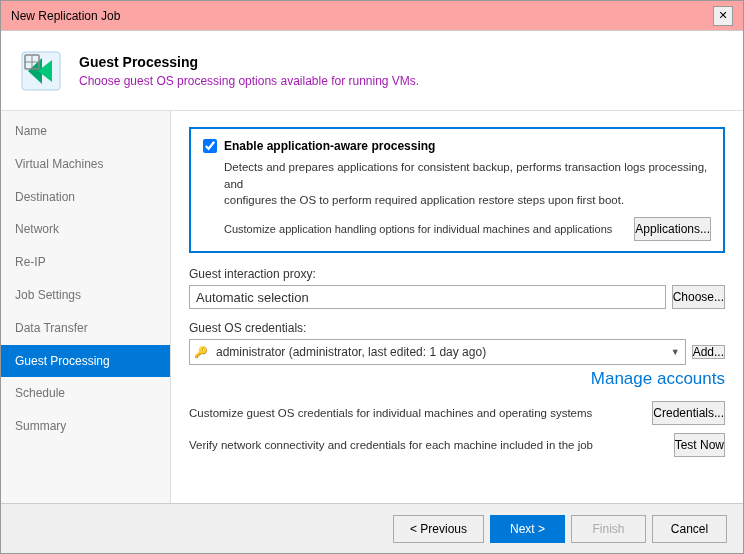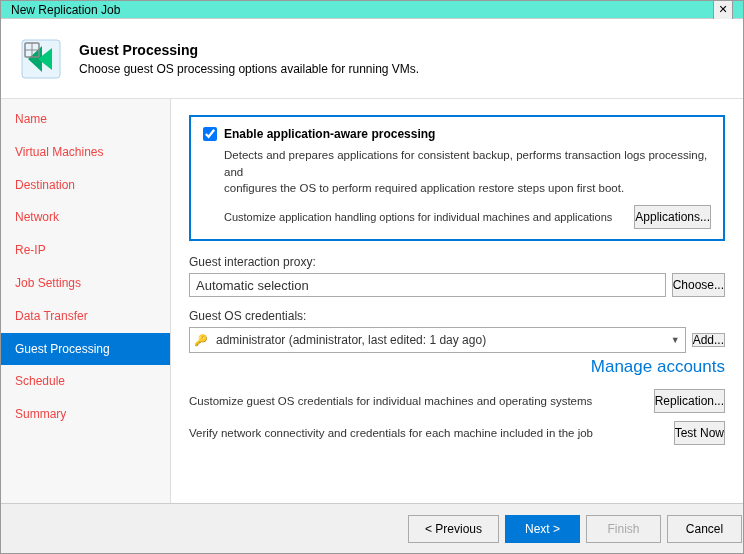--- a/index.html
+++ b/index.html
@@ -17,27 +17,27 @@
     .window {
       width: 744px;
       height: 554px;
       background: #ffffff;
       border: 1px solid #999;
       display: flex;
       flex-direction: column;
       box-shadow: 2px 2px 8px rgba(0,0,0,0.3);
     }
     .title-bar {
-      background: #5eead4;
+      background: #fca5a5;
       border-bottom: 1px solid #ccc;
       padding: 6px 10px;
       display: flex;
       justify-content: space-between;
       align-items: center;
-      height: 18px;
+      height: 30px;
     }
     .title-bar-text {
       font-size: 12px;
       font-weight: normal;
       color: #000;
     }
     .title-bar-close {
       width: 20px;
       height: 20px;
       border: 1px solid #999;
@@ -70,38 +70,38 @@
       height: 42px;
     }
     .header-text h2 {
       font-size: 14px;
       font-weight: bold;
       color: #000;
       margin-bottom: 4px;
     }
     .header-text p {
       font-size: 12px;
-      color: #000000;
+      color: #a21caf;
     }
     .main-content {
       display: flex;
       flex: 1;
       overflow: hidden;
     }
     .sidebar {
       width: 170px;
       background: #f7f7f7;
       border-right: 1px solid #ddd;
       padding-top: 4px;
       flex-shrink: 0;
     }
     .sidebar-item {
       padding: 8px 14px;
       font-size: 12px;
-      color: #ef4444;
+      color: #737373;
       cursor: pointer;
       line-height: 1.4;
     }
     .sidebar-item.active {
       background: #0078d7;
       color: #fff;
     }
     .content-area {
       flex: 1;
       padding: 16px 18px;
@@ -200,21 +200,21 @@
       justify-content: space-between;
       margin-bottom: 8px;
     }
     .credentials-label {
       font-size: 11.5px;
       color: #333;
       flex: 1;
     }
     .footer {
       border-top: 1px solid #ccc;
-      padding: 10px 1px;
+      padding: 10px 16px;
       display: flex;
       justify-content: flex-end;
       align-items: center;
       gap: 6px;
       background: #f0f0f0;
       height: 50px;
     }
     .footer-btn {
       height: 28px;
       padding: 0 16px;
@@ -344,21 +344,21 @@
           </div>
           <button class="btn btn-tall">Add...</button>
         </div>
         <div style="text-align:right; margin-top:4px;">
           <a class="manage-link">Manage accounts</a>
         </div>
       </div>
 
       <div class="credentials-row">
         <span class="credentials-label">Customize guest OS credentials for individual machines and operating systems</span>
-        <button class="btn">Replication...</button>
+        <button class="btn">Credentials...</button>
       </div>
 
       <div class="credentials-row">
         <span class="credentials-label">Verify network connectivity and credentials for each machine included in the job</span>
         <button class="btn">Test Now</button>
       </div>
 
     </div>
   </div>
 

